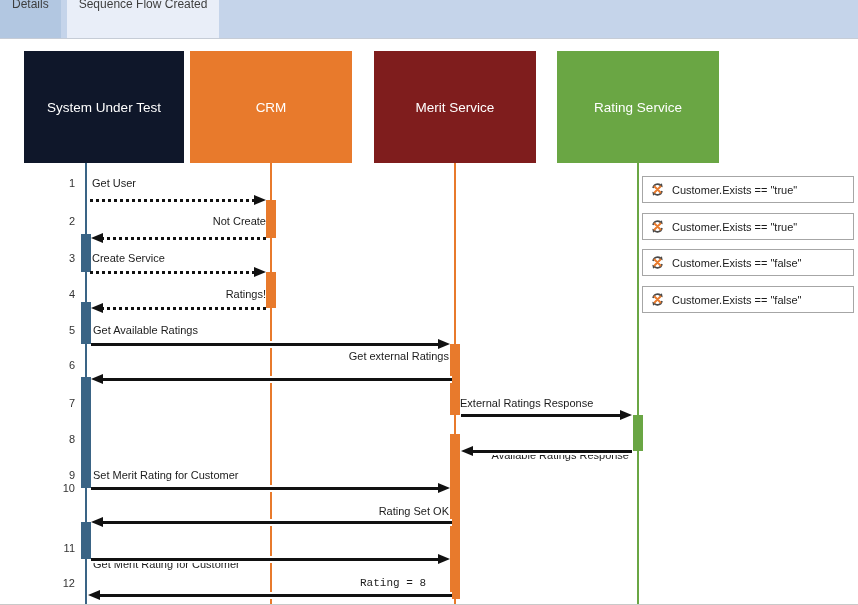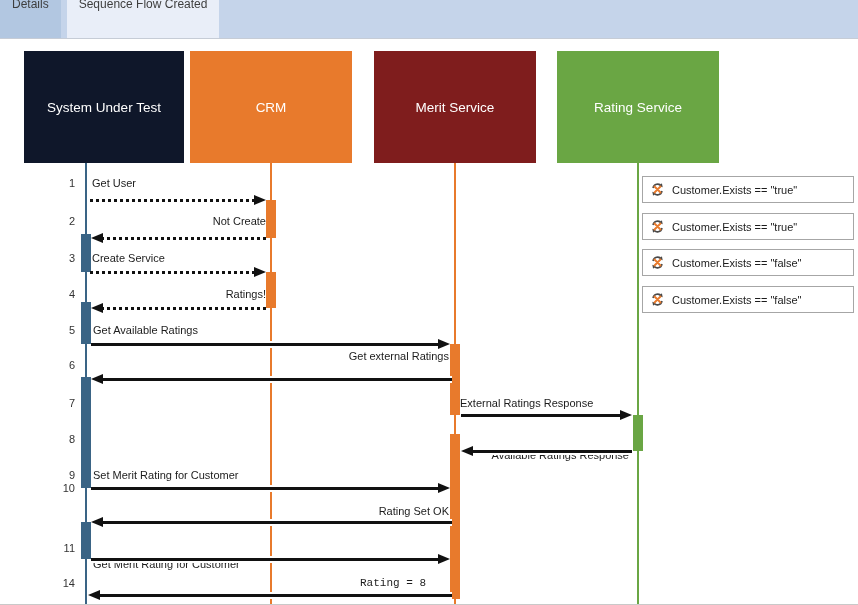--- a/index.html
+++ b/index.html
@@ -98,21 +98,21 @@
       <div class="arrow-line solid" style="top: 448px; left: 91px; width: 349px;"></div>
       <div class="arrow-head r" style="top: 444px; left: 438px;"></div>
       <div class="num" style="top: 443px;">10</div>
       <div class="msg-label" style="top: 466px; right: 409px;">Rating Set OK</div>
       <div class="arrow-line solid" style="top: 482px; left: 101px; width: 351px;"></div>
       <div class="arrow-head l" style="top: 478px; left: 91px;"></div>
       <div class="num" style="top: 503px;">11</div>
       <div class="msg-label" style="top: 503px; left: 93px; margin-top: 16px;">Get Merit Rating for Customer</div>
       <div class="arrow-line solid" style="top: 519px; left: 91px; width: 349px;"></div>
       <div class="arrow-head r" style="top: 515px; left: 438px;"></div>
-      <div class="num" style="top: 538px;">14</div>
+      <div class="num" style="top: 538px;">12</div>
       <div class="msg-label" style="top: 538px; right: 432px; font-family: Liberation Mono, monospace;">Rating = 8</div>
       <div class="arrow-line solid" style="top: 555px; left: 98px; width: 354px;"></div>
       <div class="arrow-head l" style="top: 551px; left: 88px;"></div>
       <div class="cond" style="left: 642px; top: 137px; width: 212px; height: 27px;">
         <svg class="cond-icon" viewBox="0 0 16 16">
           <path d="M3.2 6.4 A5 5 0 0 1 12.2 4.4" fill="none" stroke="#4a4a4a" stroke-width="1.7"></path>
           <path d="M12.8 9.6 A5 5 0 0 1 3.8 11.6" fill="none" stroke="#4a4a4a" stroke-width="1.7"></path>
           <path d="M12.7 1.4 L13.5 5.6 L9.7 4.2 Z" fill="#4a4a4a"></path>
           <path d="M3.3 14.6 L2.5 10.4 L6.3 11.8 Z" fill="#4a4a4a"></path>
           <path d="M4.8 4.8 L11.2 11.2 M11.2 4.8 L4.8 11.2" stroke="#E87A2C" stroke-width="2" fill="none" stroke-linecap="round"></path>

